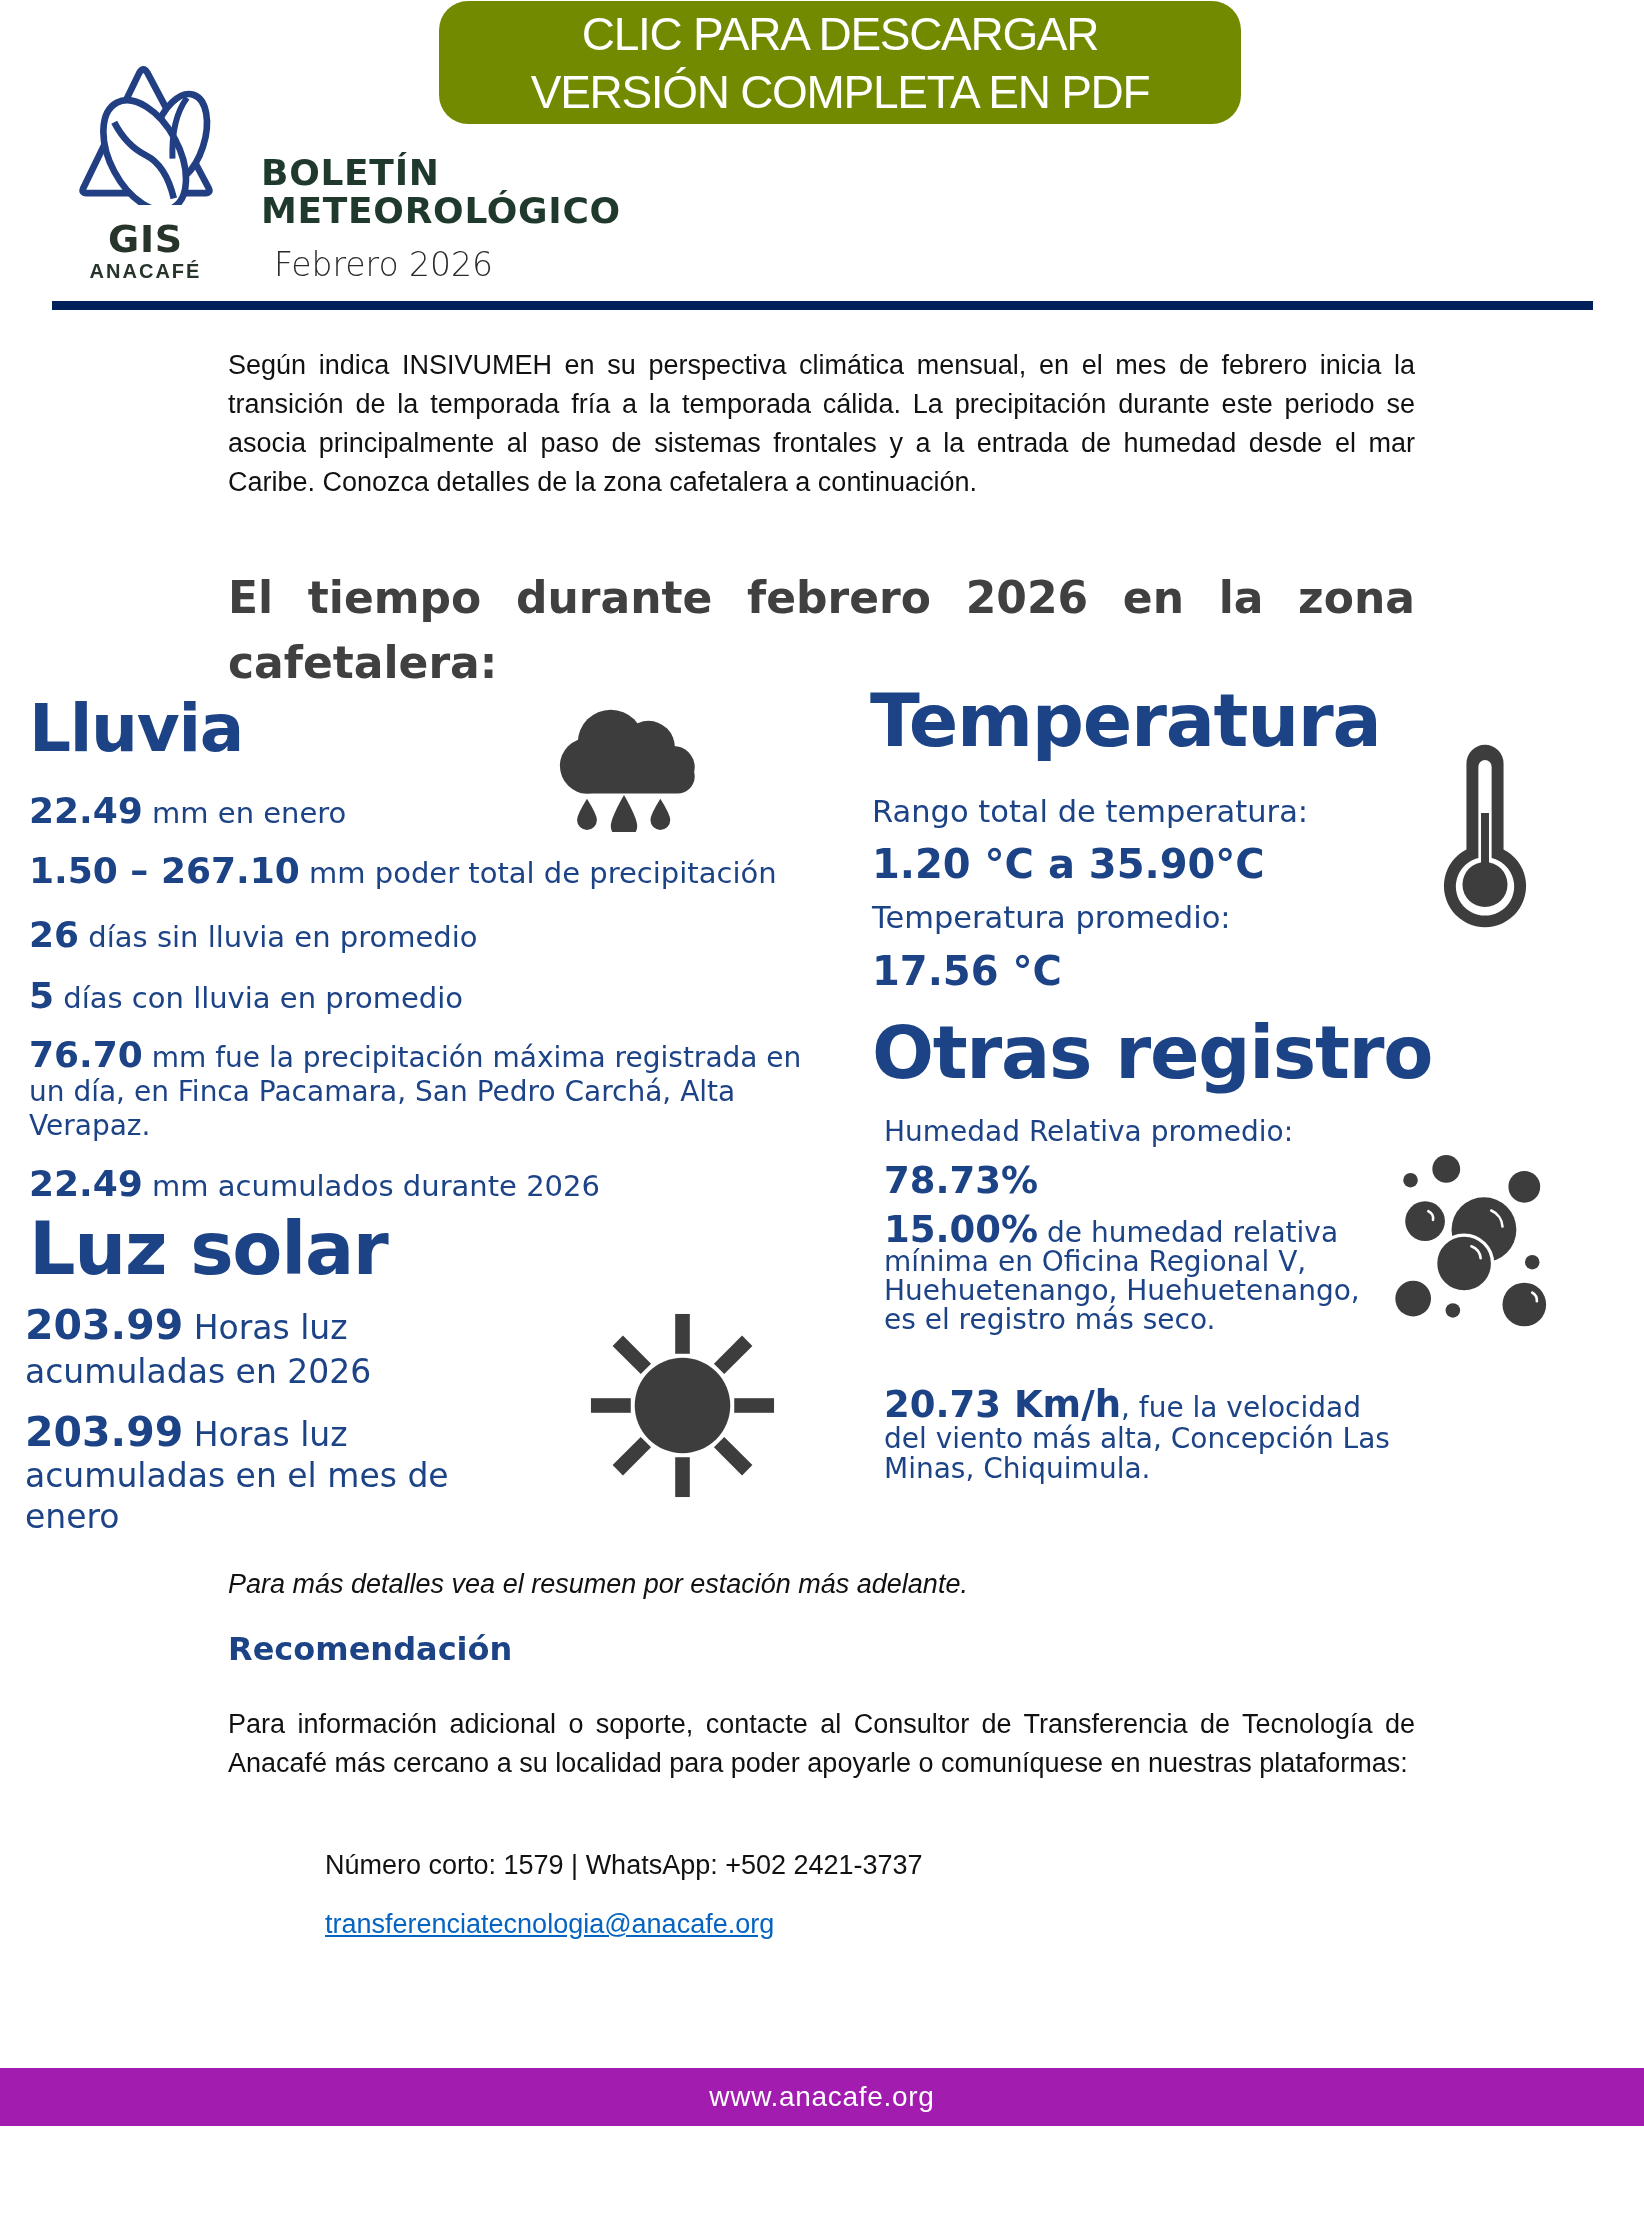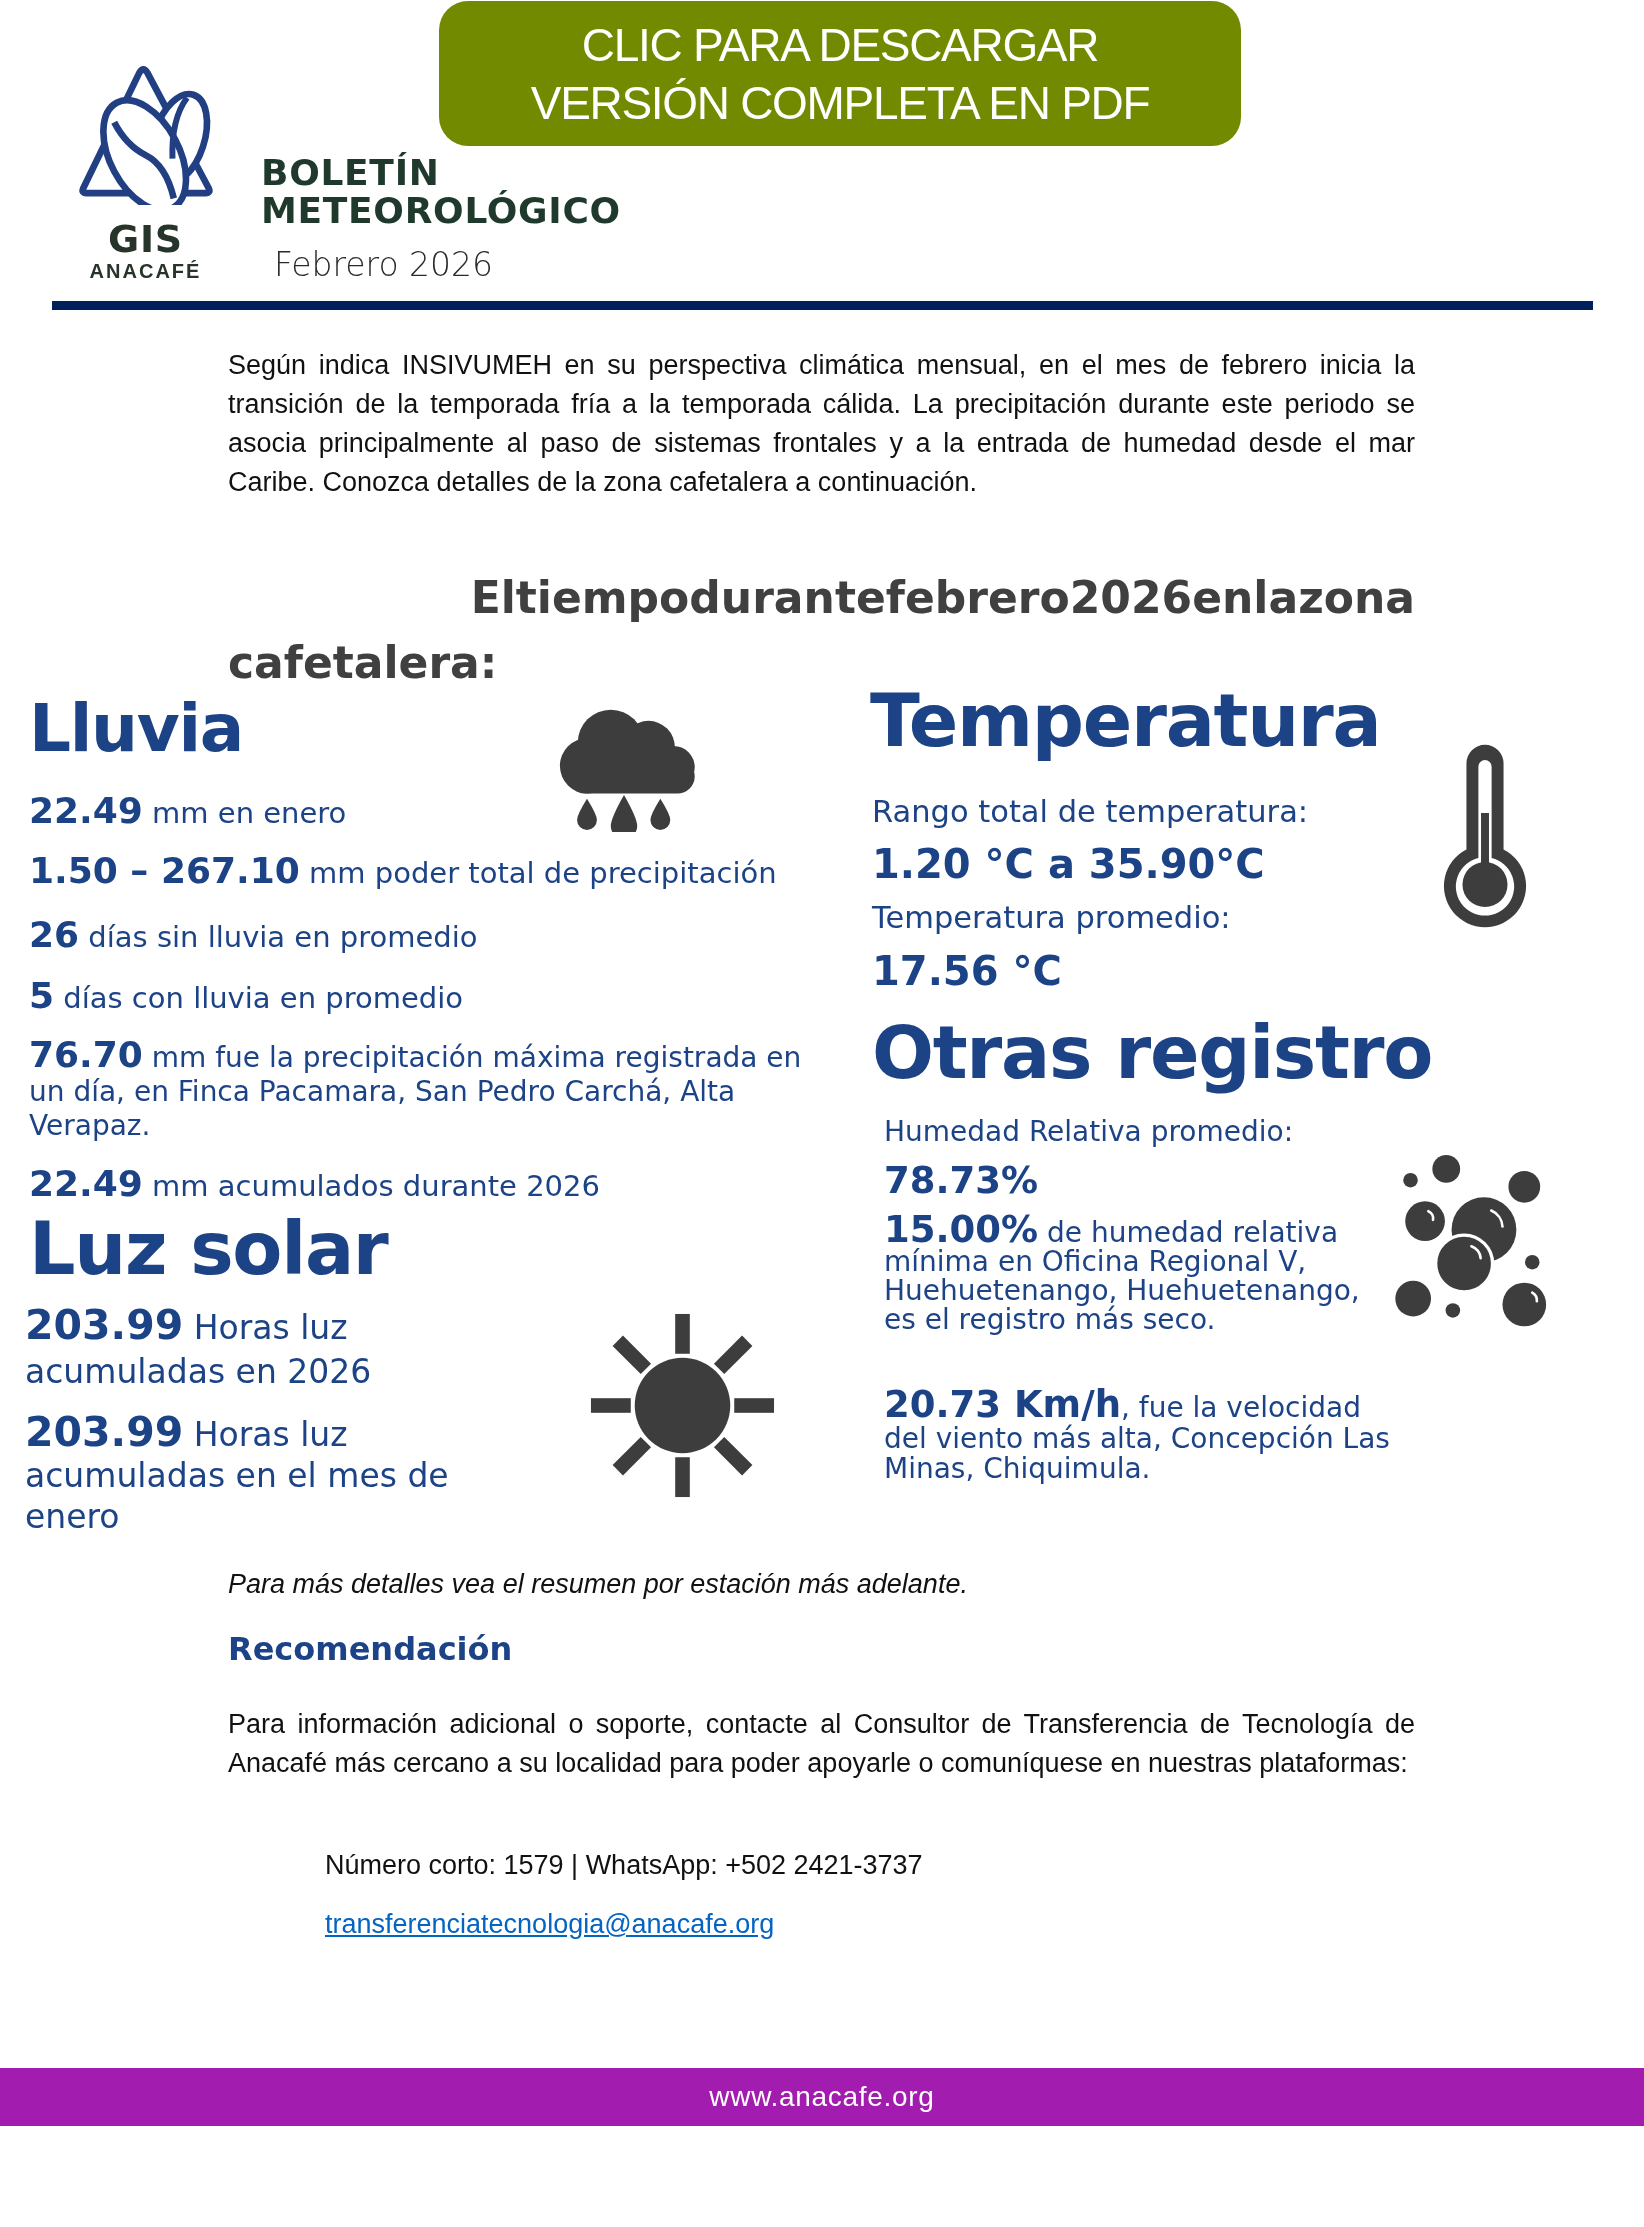--- a/index.html
+++ b/index.html
@@ -3,21 +3,21 @@
 <meta charset="utf-8">
 <style>
   * { box-sizing: border-box; margin: 0; padding: 0; }
   html, body { width: 1644px; height: 2227px; background: #ffffff; overflow: hidden; }
   body { position: relative; font-family: "Liberation Sans", "DejaVu Sans", sans-serif; color: #111; }
 
   .abs { position: absolute; }
 
   
   .download-btn {
-    position: absolute; left: 439px; top: 1.3px; width: 802px; height: 145px;
+    position: absolute; left: 439px; top: 1.3px; width: 802px; height: 123px;
     background: #728a00; border-radius: 29px;
     display: flex; flex-direction: column; align-items: center; justify-content: center;
     color: #ffffff; font-family: "Liberation Sans", sans-serif; font-size: 46px; line-height: 58px;
     letter-spacing: -1.3px; text-align: center; cursor: pointer;
   }
 
   
   .logo { position: absolute; left: 66px; top: 66px; width: 159px; height: 225px; }
   .logo svg { position: absolute; left: 6.6px; top: 0; }
   .logo .gis { position: absolute; left: 0; width: 159px; top: 151px; text-align: center;
@@ -32,21 +32,21 @@
 
   .header-rule { position: absolute; left: 52px; top: 301px; width: 1541px; height: 9.3px; background: #00205b; }
 
   
   .intro { position: absolute; left: 228px; top: 346px; width: 1187px;
     font-size: 27px; line-height: 39px; text-align: justify; color: #111; }
 
   .section-heading { position: absolute; left: 228px; top: 565px; width: 1187px;
     font-family: "DejaVu Sans", sans-serif; font-weight: bold; font-size: 44px; line-height: 65px;
     color: #404040; text-align: justify; text-align-last: left; }
-  .section-heading .line1 { display: flex; justify-content: flex-end; margin-left: 12px; }
+  .section-heading .line1 { display: flex; justify-content: space-between; }
   .big-title { font-family: "DejaVu Sans", sans-serif; font-weight: bold; color: #1d4387; letter-spacing: -1.3px; }
   .stat { font-family: "DejaVu Sans", sans-serif; color: #1d4387; }
   .stat .num { font-weight: bold; }
   .stat .txt { font-weight: normal; }
 
   .icon { position: absolute; }
 
   
   .footer-bar { position: absolute; left: 0; top: 2068px; width: 1644px; height: 58px; background: #a21caf;
     display: flex; align-items: center; justify-content: center; }

